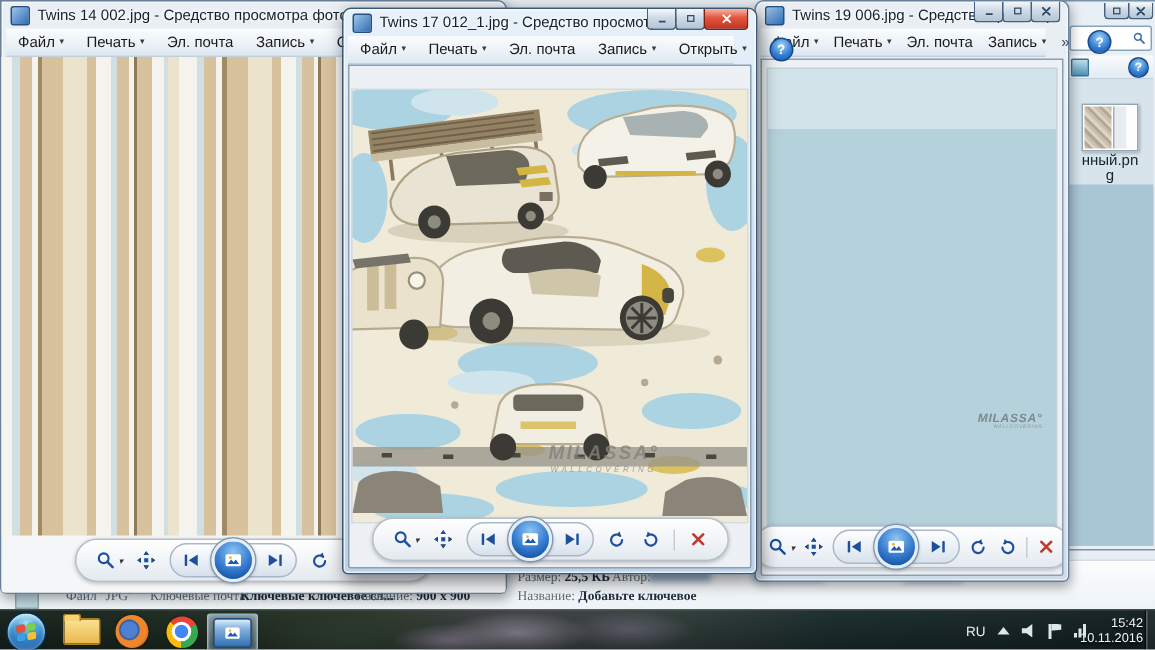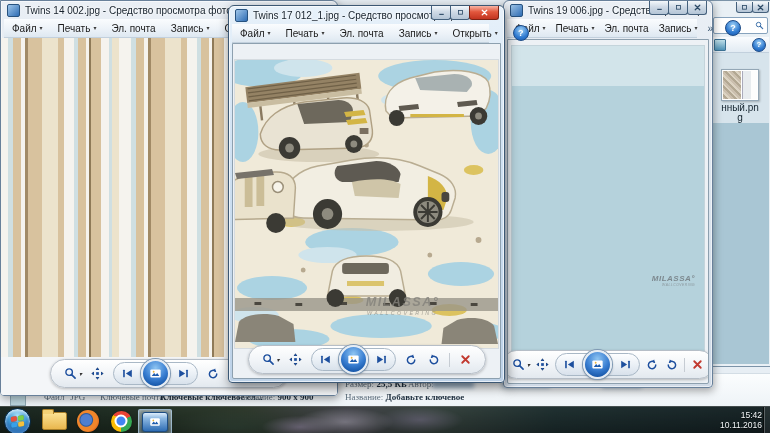--- a/index.html
+++ b/index.html
@@ -639,19 +639,30 @@
     <div class="tk" style="left:105px">
         <span class="chr"></span>
       </div>
     <div class="tk active" style="left:138px">
         <span class="pvico">
           <svg>
             <use href="#i-pic"></use>
           </svg>
         </span>
       </div>
+    <div class="tray">
+      <span class="lang">RU</span>
+      <span class="tri-up"></span>
+      <span class="spk"></span>
+      <span class="flagic"></span>
+      <span class="net">
+          <span style="height:3px"></span>
+          <span style="height:6px"></span>
+          <span style="height:9px"></span>
+        </span>
+    </div>
     <div class="clock">
       <div>15:42</div>
       <div>10.11.2016</div>
     </div>
     <div class="showdesk"></div>
   </div>
 </div>
 
 </body></html>

